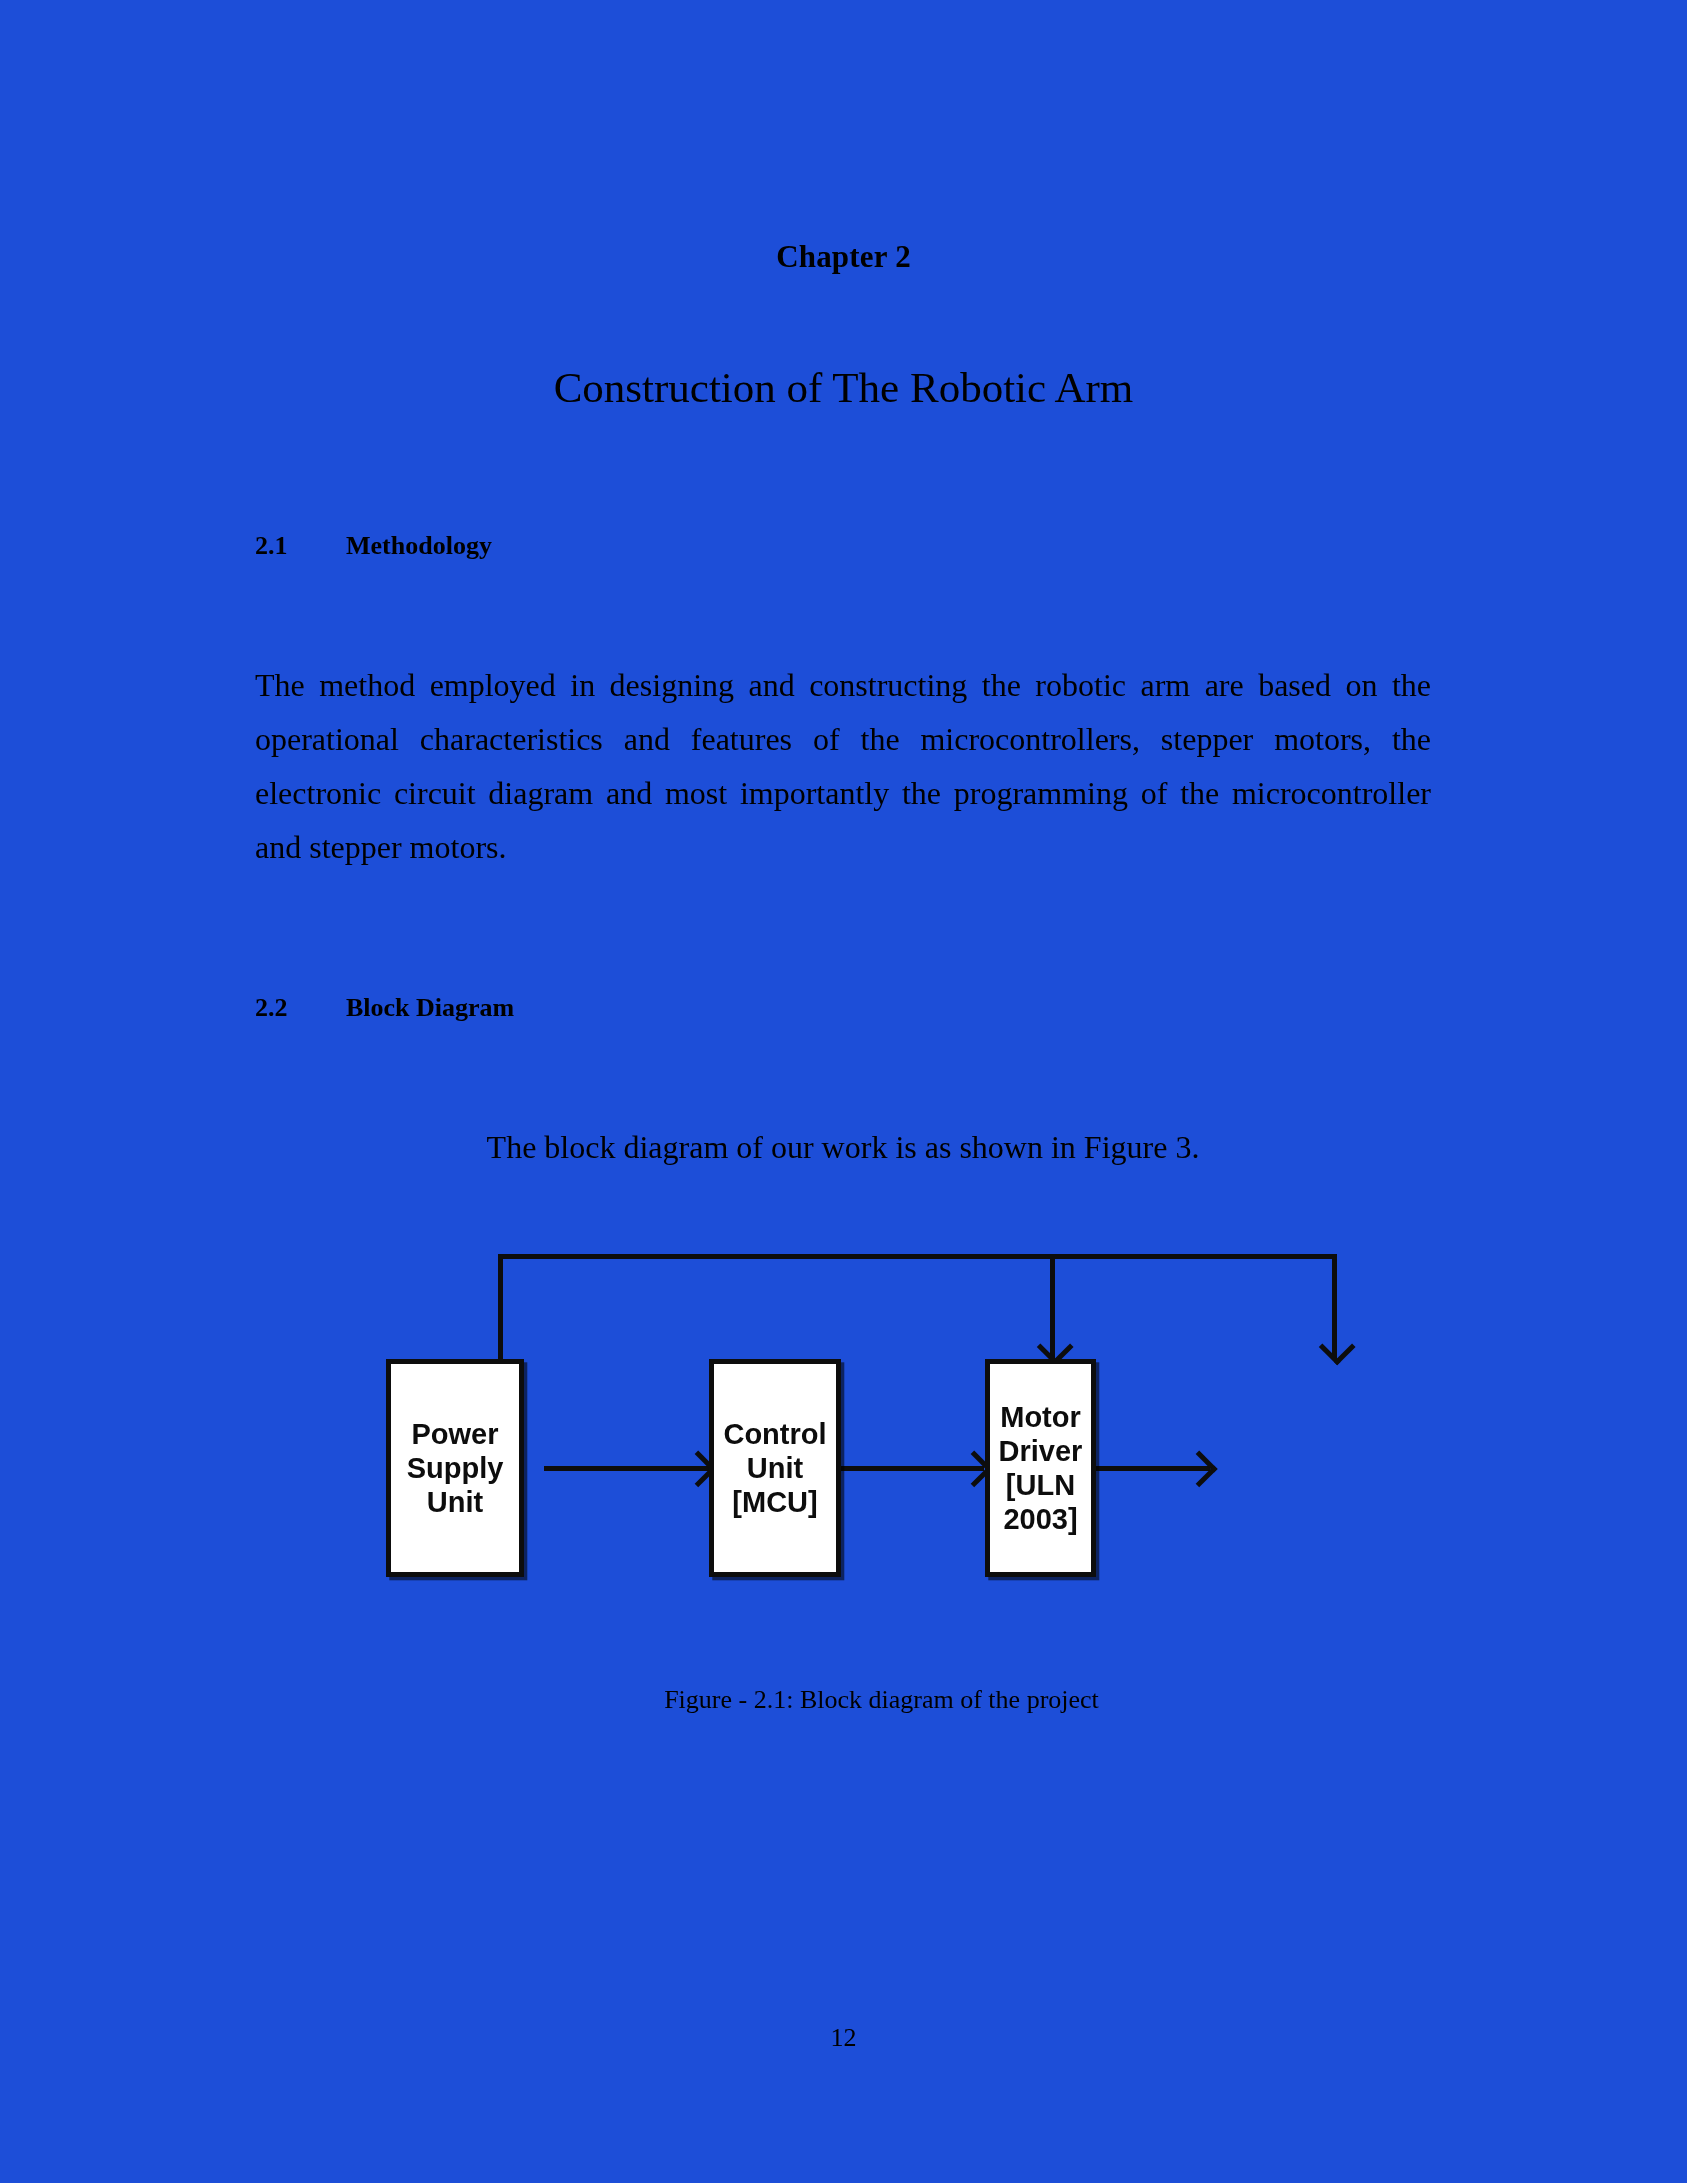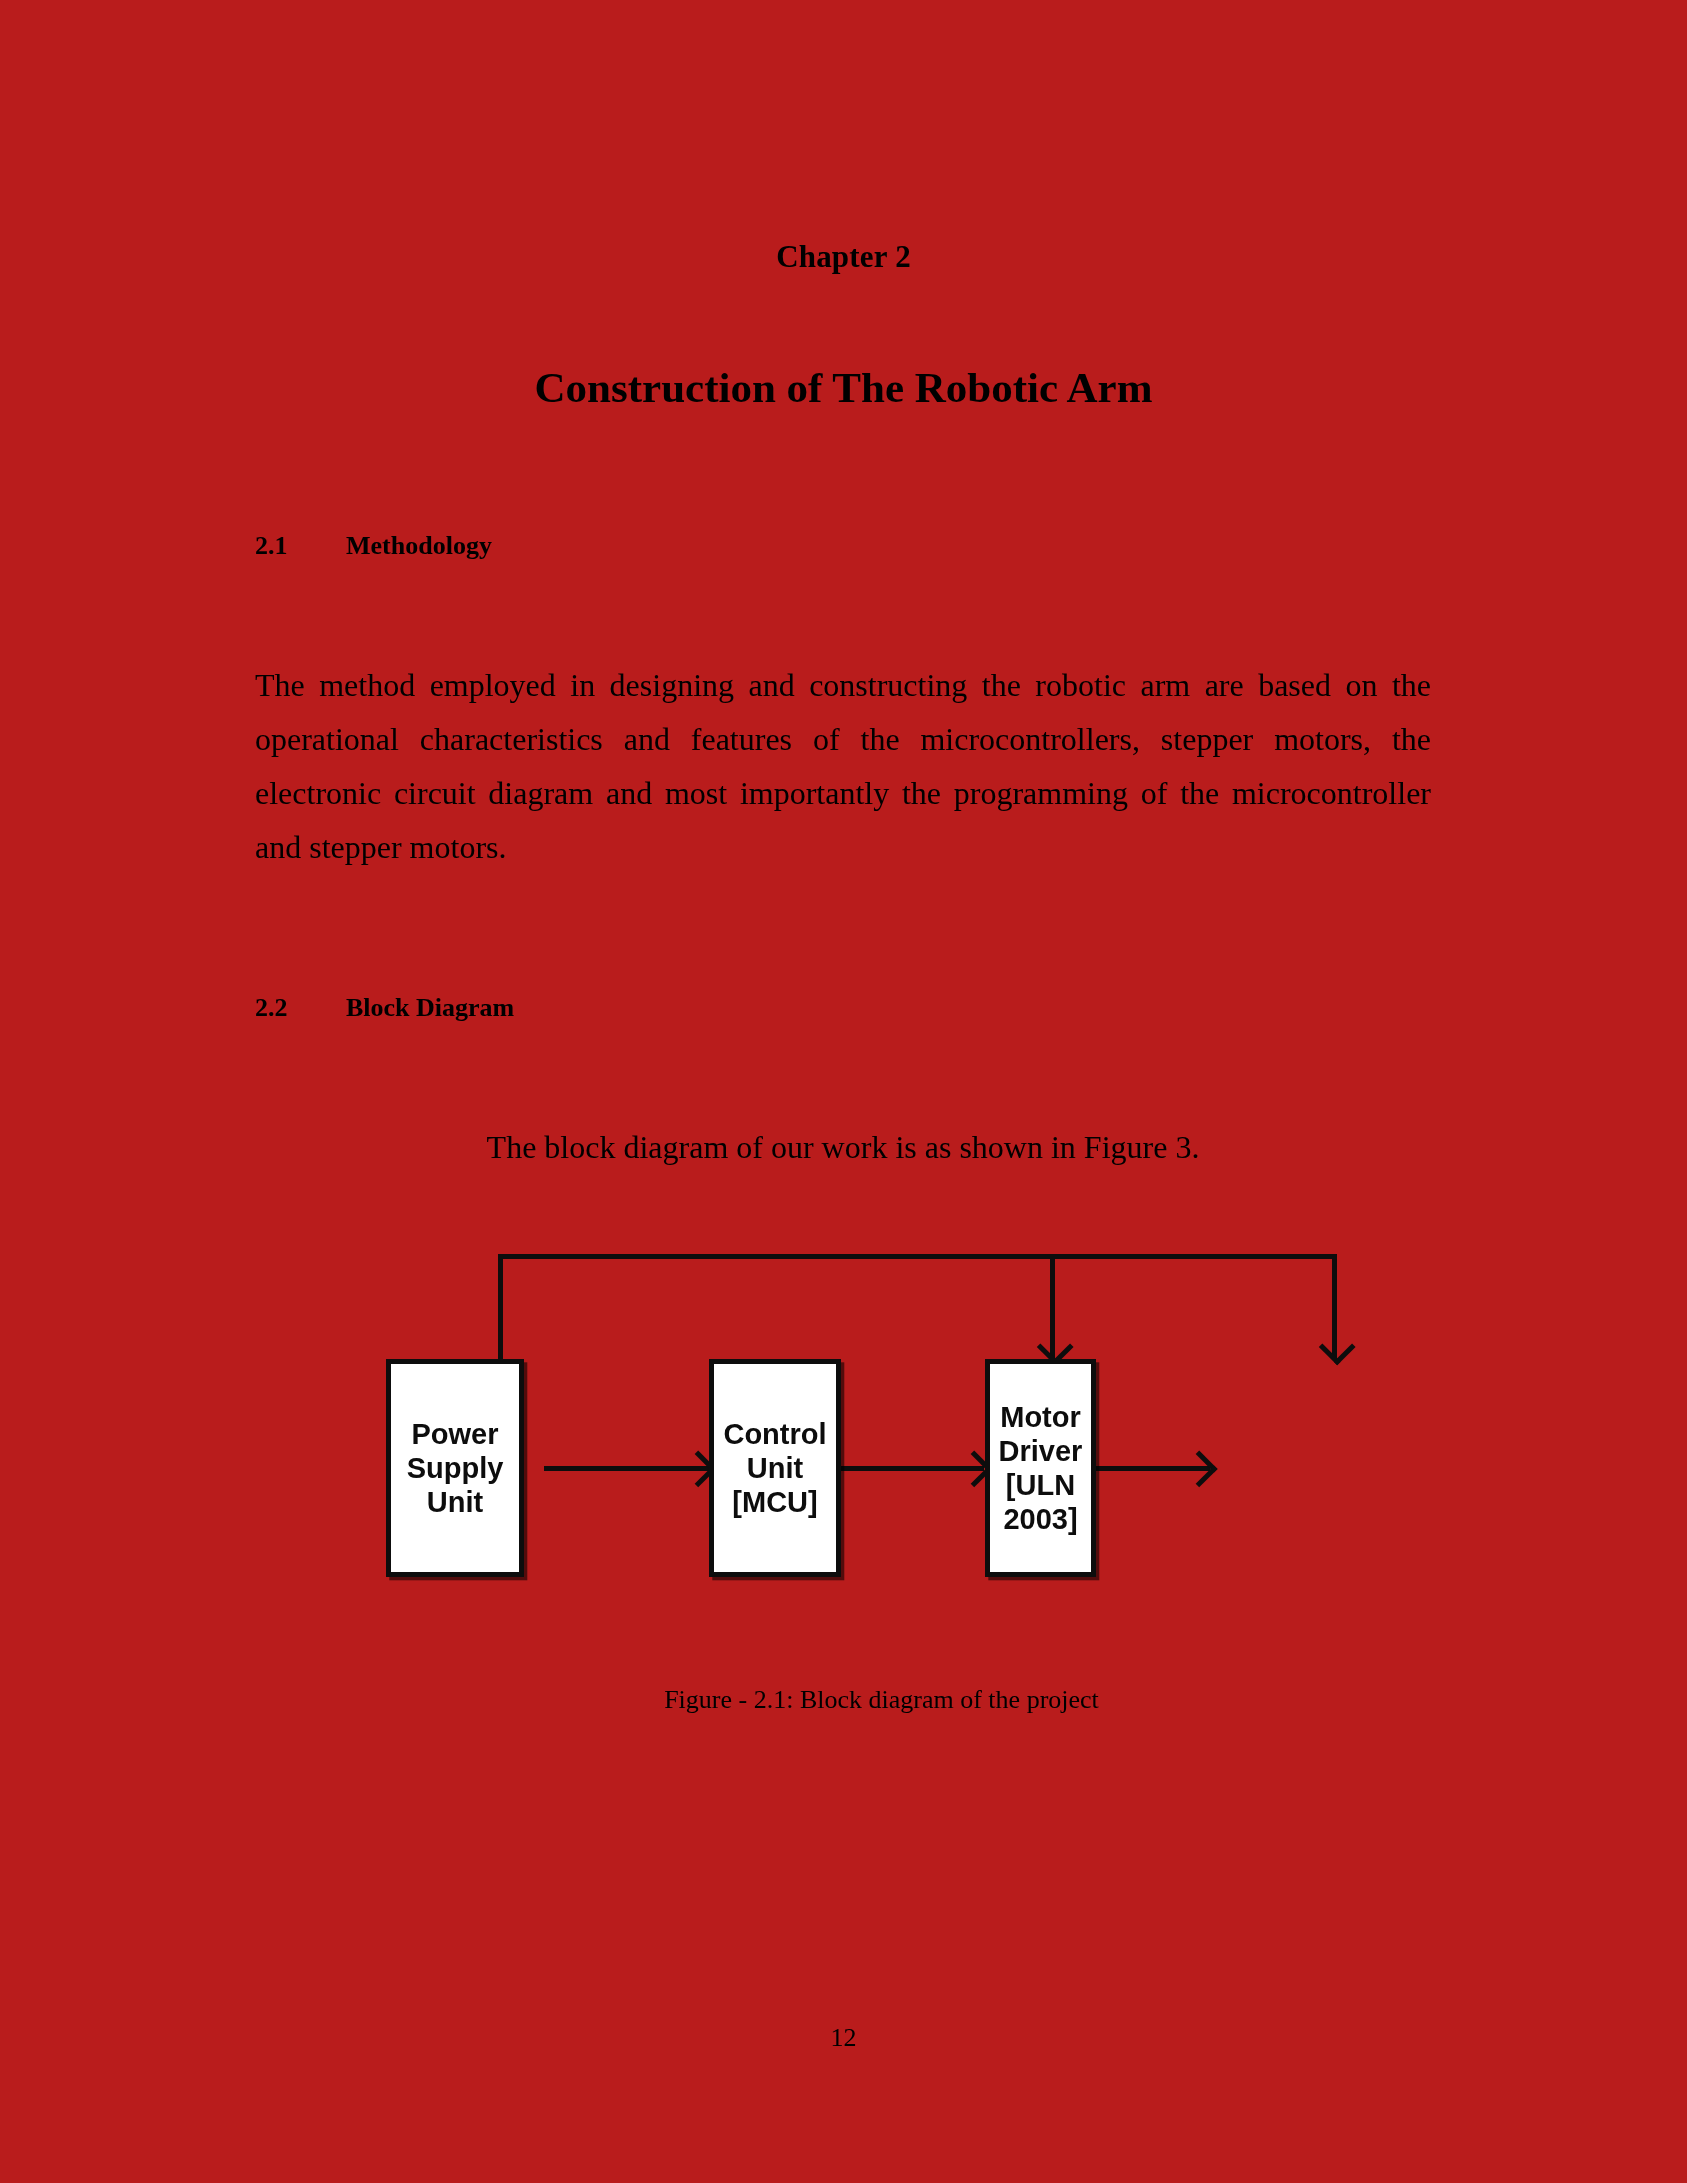--- a/index.html
+++ b/index.html
@@ -4,21 +4,21 @@
 <style>
   html, body {
     margin: 0;
     padding: 0;
     background: #ffffff;
   }
   .page {
     position: relative;
     width: 1687px;
     height: 2183px;
-    background: #b91c1c;
+    background: #1d4ed8;
     margin: 0 auto;
     overflow: hidden;
     font-family: "Liberation Serif", "DejaVu Serif", serif;
     color: #000000;
   }
 
   
   .chapter-label {
     position: absolute;
     left: 0;
@@ -29,21 +29,21 @@
     font-weight: bold;
     letter-spacing: 0.2px;
   }
   .chapter-title {
     position: absolute;
     left: 0;
     top: 363px;
     width: 1687px;
     text-align: center;
     font-size: 43px;
-    font-weight: bold;
+    font-weight: normal;
   }
 
   
   .section-head {
     position: absolute;
     left: 255px;
     width: 1178px;
     font-size: 26px;
     font-weight: bold;
     display: flex;

